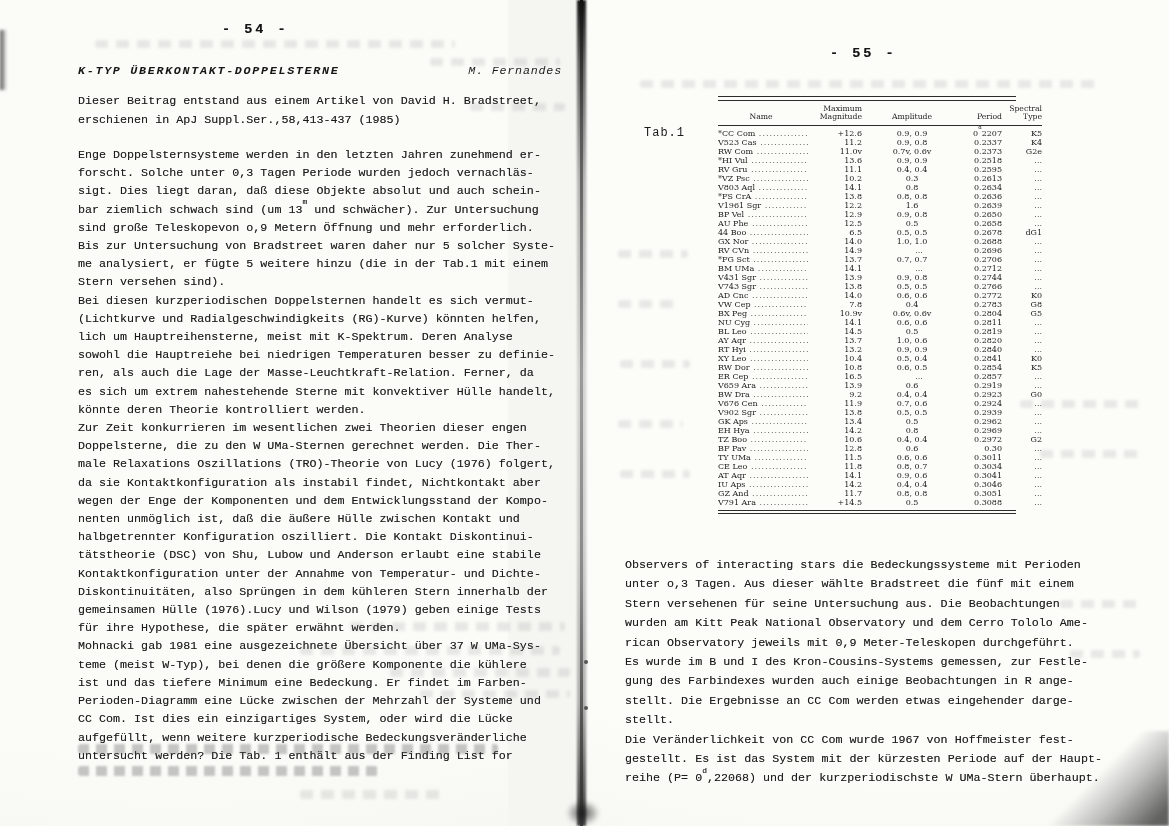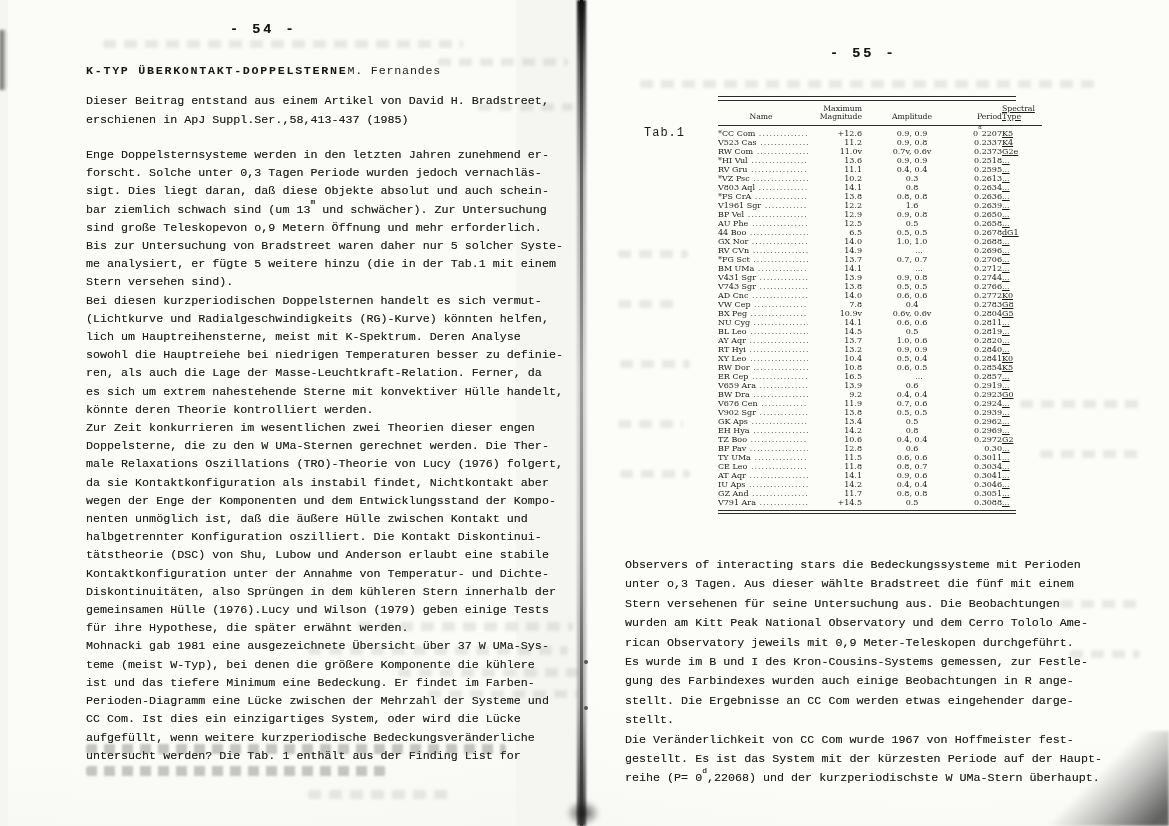--- a/index.html
+++ b/index.html
@@ -5,21 +5,21 @@
   html,body{margin:0;padding:0;}
   body{
     width:1169px;height:826px;position:relative;overflow:hidden;
     background:#f5f5f2;
     font-family:"Liberation Mono","DejaVu Sans Mono",monospace;
     color:#181818;
   }
   .scan{position:absolute;inset:0;}
   
   .page{position:absolute;top:0;bottom:0;}
-  .page-left{left:8px;width:508px;background:
+  .page-left{left:0;width:508px;background:
     radial-gradient(1200px 700px at 35% 40%, #fbfbf8 60%, #f1f1ec 100%);}
   .page-right{left:588px;width:581px;background:
     radial-gradient(1200px 700px at 60% 40%, #fcfcf9 60%, #f2f2ed 100%);}
   
   .gutter{position:absolute;left:577px;top:0;width:9px;height:826px;filter:blur(1px);
     background:linear-gradient(to bottom,
       rgba(8,8,8,.95) 0%, rgba(40,40,40,.7) 8%, rgba(100,100,100,.45) 22%,
       rgba(140,140,140,.32) 45%, rgba(130,130,130,.34) 65%,
       rgba(90,90,90,.45) 85%, rgba(30,30,30,.8) 98%);}
   .gutter-core{position:absolute;left:580px;top:0;width:3px;height:826px;
@@ -32,41 +32,41 @@
   .corner-br{position:absolute;right:0;bottom:0;width:130px;height:95px;
     background:linear-gradient(135deg,rgba(0,0,0,0) 45%,rgba(90,90,90,.35) 65%,rgba(45,45,45,.75) 92%);
     filter:blur(1.5px);}
   .corner-bl{position:absolute;left:0;bottom:0;width:70px;height:60px;
     background:radial-gradient(closest-side at 0% 100%,rgba(120,120,120,.35),rgba(120,120,120,0));filter:blur(2px);}
   
   .tline{white-space:pre;}
   .type{font-size:11.7px;color:#1c1c1c;text-shadow:0 0 .5px rgba(20,20,20,.45);}
   .pagenum{position:absolute;font-size:13.5px;font-weight:bold;letter-spacing:3px;color:#151515;
     text-shadow:0 0 .5px rgba(0,0,0,.5);}
-  .titlebar{position:absolute;left:78px;top:64px;width:484px;display:flex;}
+  .titlebar{position:absolute;left:78px;top:64px;width:484px;display:flex;justify-content:space-between;font-style:italic;}
   .doc-title{font-size:11.7px;letter-spacing:1.7px;font-weight:bold;color:#161616;}
   .doc-author{font-size:11.7px;letter-spacing:.8px;color:#1c1c1c;}
   .intro{position:absolute;left:78px;top:92px;line-height:19px;}
   .bodyL{position:absolute;left:78px;top:146px;line-height:18.2px;}
   .bodyR{position:absolute;left:625px;top:556px;line-height:19.4px;}
   
   .tab-label{position:absolute;left:644px;top:110px;font-size:12px;letter-spacing:1px;color:#1a1a1a;margin-top:16px;}
   .tablewrap{position:absolute;left:718px;top:96px;width:298px;}
   .rule-dbl{height:2.5px;border-top:1px solid #2c2c2c;border-bottom:1px solid #2c2c2c;}
   table{border-collapse:collapse;table-layout:fixed;width:298px;
     font-family:"DejaVu Serif","Liberation Serif",serif;color:#1b1b1b;margin-top:2px;}
   thead th{font-weight:normal;font-size:7.7px;line-height:8.5px;text-align:center;
     vertical-align:bottom;padding:2px 0 3px;border-bottom:1px solid #2c2c2c;white-space:normal;}
   tbody td{font-size:8px;height:9px;line-height:9px;padding:0;white-space:nowrap;overflow:hidden;}
   tbody tr:first-child td{padding-top:3px;}
   .c0{width:86px;padding-right:4px;}
   .c1{width:54px;text-align:right;padding-right:9px;}
   .c2{width:66px;padding-left:8px;text-align:center;}
   .c3{width:52px;padding-left:5px;text-align:right;}
-  .c4{width:40px;text-align:left;text-decoration:underline;}
+  .c4{width:40px;text-align:right;}
   td.c2.dots{padding-left:22px;}
   .leader{letter-spacing:1px;color:#2a2a2a;}
   .table-bottom{margin-top:3px;}
   sup{font-size:68%;position:relative;top:-.45em;line-height:0;}
   
   .smudge{position:absolute;border-radius:3px;filter:blur(1.7px);opacity:.14;
     background:repeating-linear-gradient(90deg,#6f6f6f 0 13px,transparent 13px 21px);}
   .smudge.strong{opacity:.32;filter:blur(1.2px);
     background:repeating-linear-gradient(90deg,#555 0 11px,transparent 11px 18px);}
 </style>

